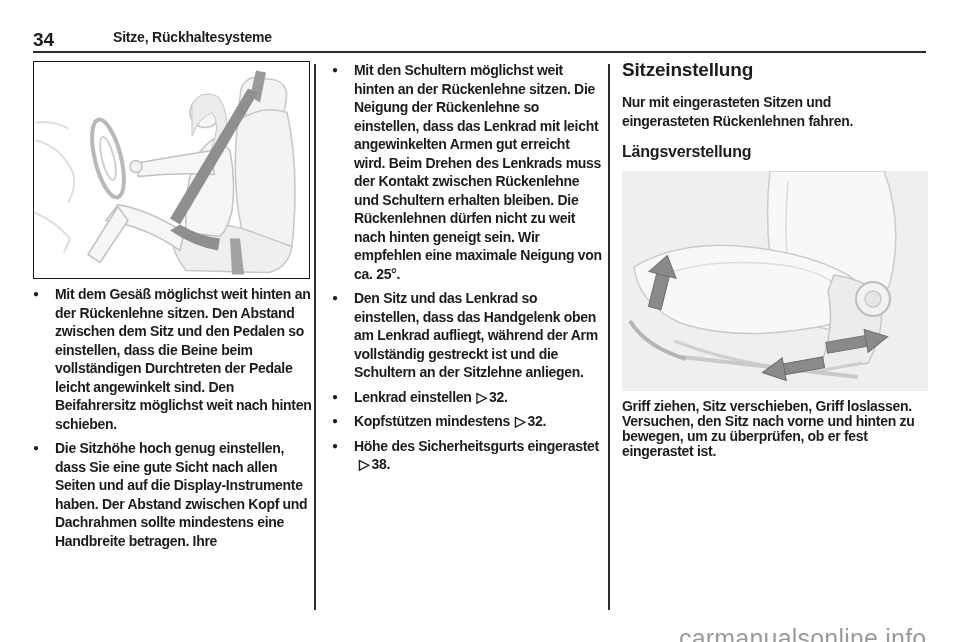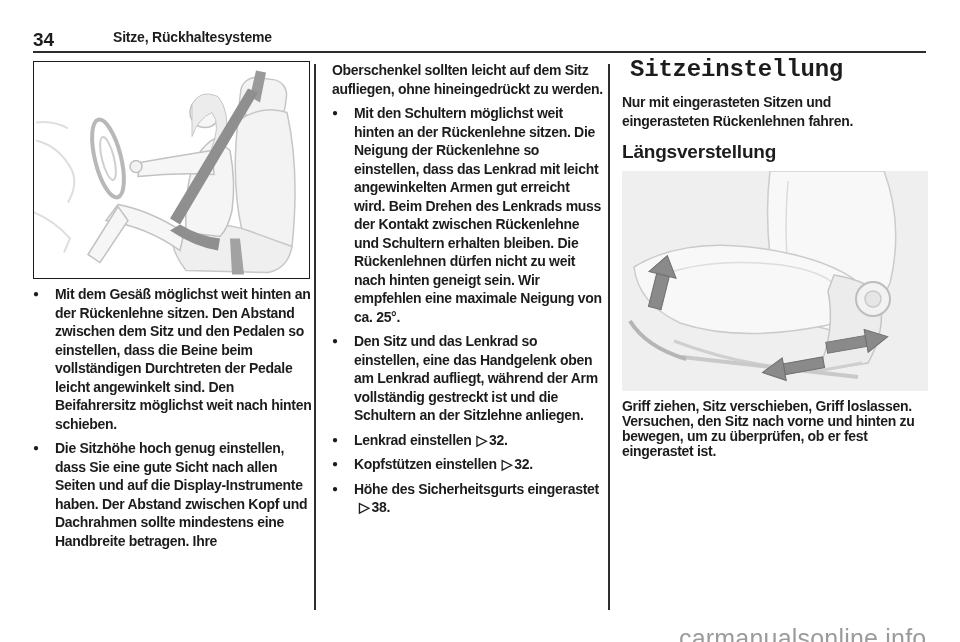--- a/index.html
+++ b/index.html
@@ -19,23 +19,23 @@
   
   .col  { position:absolute; font-size:14px; font-weight:700; line-height:18.5px; letter-spacing:-0.3px; }
   .col1 { left:33px;  top:285px; width:279px; }
   .col2 { left:332px; top:61px;  width:272px; }
   .col3 { left:622px; top:58px;  width:306px; }
   .para { margin:0 0 6px 0; }
   .bullet-item { display:flex; margin:0 0 6px 0; }
   .bullet-item .marker { flex:none; width:22px; font-size:10px; line-height:18.5px; }
   .bullet-item .btext  { flex:1; }
   .ref-arrow { display:inline-block; margin:0 2px 0 5px; font-weight:700; }
-  .h1 { font-size:24px; font-weight:700; letter-spacing:-0.2px; margin:0 0 9px 8px; line-height:24px;font-family:Liberation Mono, monospace; }
+  .h1 { font-size:19px; font-weight:700; letter-spacing:-0.2px; margin:0 0 9px 0; line-height:24px; }
   .warn { margin:11px 0 13px 0; width:256px; }
-  .h2 { font-size:19px; font-weight:700; letter-spacing:-0.2px; margin:0; }
+  .h2 { font-size:16px; font-weight:700; letter-spacing:-0.2px; margin:0; }
   
   .fig1 { position:absolute; left:33px; top:61px; width:277px; height:218px;
           box-sizing:border-box; border:1.5px solid #1a1a1a; background:#ffffff; }
   .fig2 { position:absolute; left:622px; top:171px; width:306px; height:220px; background:#efefef; }
   .caption3 { position:absolute; left:622px; top:399px; width:306px;
               font-size:14px; font-weight:700; line-height:15px; letter-spacing:-0.3px; }
   
   .watermark { position:absolute; left:679px; top:624px; font-size:25px;
                color:#9b9b9b; font-weight:400; letter-spacing:0.2px; }
   svg { display:block; }
@@ -91,36 +91,35 @@
       <span class="marker">●</span>
       <div class="btext">Mit dem Gesäß möglichst weit hinten an der Rückenlehne sitzen. Den Abstand zwischen dem Sitz und den Pedalen so einstellen, dass die Beine beim vollständigen Durchtreten der Pedale leicht angewinkelt sind. Den Beifahrersitz möglichst weit nach hinten schieben.</div>
     </div>
     <div class="bullet-item">
       <span class="marker">●</span>
       <div class="btext">Die Sitzhöhe hoch genug einstellen, dass Sie eine gute Sicht nach allen Seiten und auf die Display-Instrumente haben. Der Abstand zwischen Kopf und Dachrahmen sollte mindestens eine Handbreite betragen. Ihre</div>
     </div>
   </div>
 
   <div class="col col2">
-    <div class="para">Oberschenkel sollten leicht auf dem Sitz aufliegen, ohne hineingedrückt zu werden.</div>
     <div class="bullet-item">
       <span class="marker">●</span>
       <div class="btext">Mit den Schultern möglichst weit hinten an der Rückenlehne sitzen. Die Neigung der Rückenlehne so einstellen, dass das Lenkrad mit leicht angewinkelten Armen gut erreicht wird. Beim Drehen des Lenkrads muss der Kontakt zwischen Rückenlehne und Schultern erhalten bleiben. Die Rückenlehnen dürfen nicht zu weit nach hinten geneigt sein. Wir empfehlen eine maximale Neigung von ca. 25°.</div>
     </div>
     <div class="bullet-item">
       <span class="marker">●</span>
-      <div class="btext">Den Sitz und das Lenkrad so einstellen, eine das Handgelenk oben am Lenkrad aufliegt, während der Arm vollständig gestreckt ist und die Schultern an der Sitzlehne anliegen.</div>
+      <div class="btext">Den Sitz und das Lenkrad so einstellen, dass das Handgelenk oben am Lenkrad aufliegt, während der Arm vollständig gestreckt ist und die Schultern an der Sitzlehne anliegen.</div>
     </div>
     <div class="bullet-item">
       <span class="marker">●</span>
       <div class="btext"><span>Lenkrad einstellen</span><span class="ref-arrow">▷</span><span>32.</span></div>
     </div>
     <div class="bullet-item">
       <span class="marker">●</span>
-      <div class="btext"><span>Kopfstützen einstellen</span><span class="ref-arrow">▷</span><span>32.</span></div>
+      <div class="btext"><span>Kopfstützen mindestens</span><span class="ref-arrow">▷</span><span>32.</span></div>
     </div>
     <div class="bullet-item">
       <span class="marker">●</span>
       <div class="btext"><span>Höhe des Sicherheitsgurts eingerastet</span><span class="ref-arrow">▷</span><span>38.</span></div>
     </div>
   </div>
 
   <div class="col col3">
     <div class="h1">Sitzeinstellung</div>
     <div class="warn">Nur mit eingerasteten Sitzen und eingerasteten Rückenlehnen fahren.</div>

